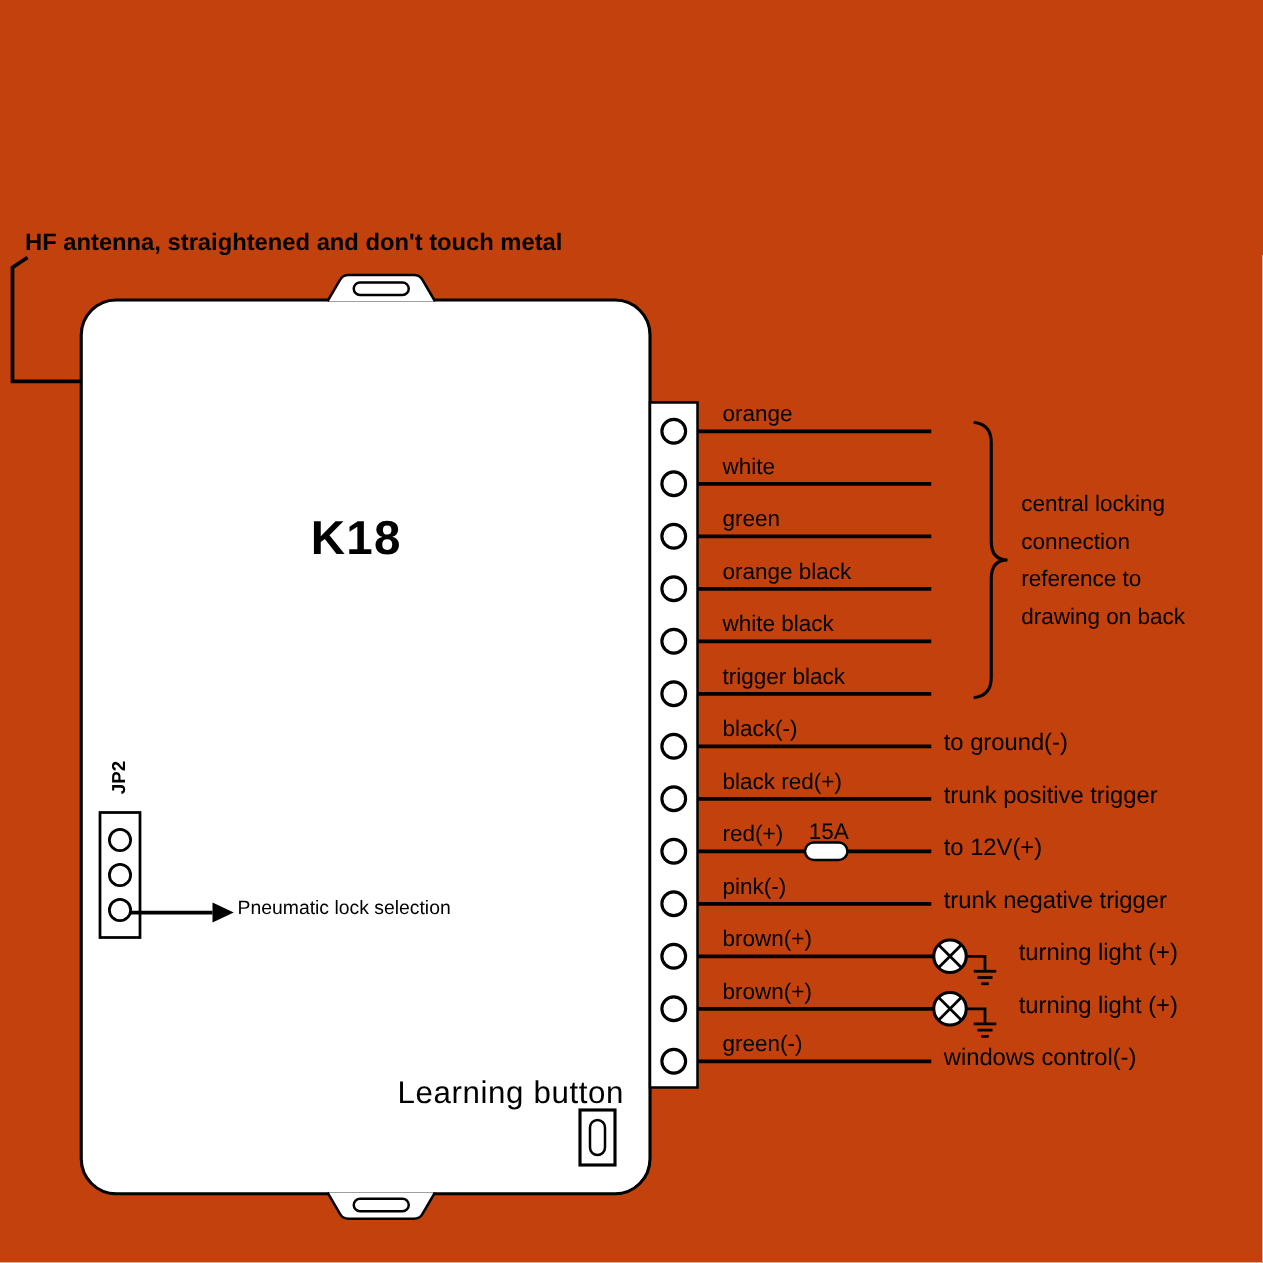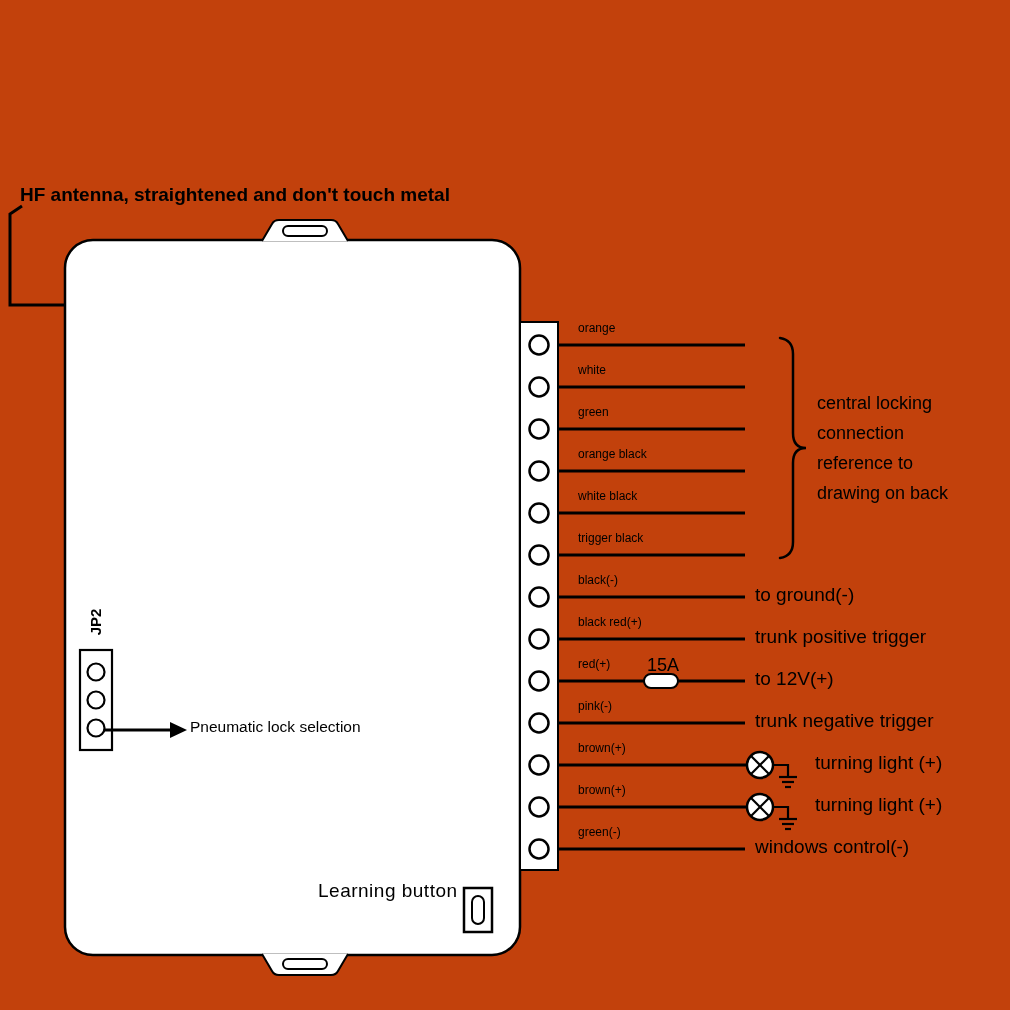--- a/index.html
+++ b/index.html
@@ -30,24 +30,24 @@
     font-size: 15px;
     font-weight: bold;
     width: 46px;
     height: 22px;
     display: flex;
     align-items: center;
     justify-content: center;
     transform: rotate(-90deg);
   }
   .smalltext { font-size: 15.5px; white-space: nowrap; }
-  .wlabel { font-size: 12px; white-space: nowrap; }
+  .wlabel { font-size: 18px; white-space: nowrap; }
   .ann { font-size: 19px; white-space: nowrap; }
   .fuselabel { font-size: 18px; width: 36px; text-align: center; }
-  .learning { font-size: 19px; white-space: nowrap; letter-spacing: 0.5px; margin-top: 20px; }
+  .learning { font-size: 25px; white-space: nowrap; letter-spacing: 0.5px; }
   .bracketnote {
     font-size: 18px;
     line-height: 30px;
     white-space: pre-line;
   }
 </style>
 </head>
 <body>
 
 <div class="canvas">
@@ -143,20 +143,21 @@
     </g>
 
     <g>
       <rect x="464" y="888" width="28" height="44" fill="#fff" stroke="#000" stroke-width="2.5"></rect>
       <rect x="472" y="896" width="12" height="28" rx="6" fill="#fff" stroke="#000" stroke-width="2"></rect>
     </g>
   </svg>
 
   <div class="abs title" style="left:20px; top:184px;">HF antenna, straightened and don't touch metal</div>
 
+  <div class="abs boxname" style="left:75px; top:410px;">K18</div>
 
   <div class="abs jp2label" style="left:72px; top:611px;">JP2</div>
   <div class="abs smalltext" style="left:190px; top:718px;">Pneumatic lock selection</div>
 
   <div class="abs learning" style="left:318px; top:860px;">Learning button</div>
 
   <div class="abs wlabel" style="left:578px; top:321px;">orange</div>
   <div class="abs wlabel" style="left:578px; top:363px;">white</div>
   <div class="abs wlabel" style="left:578px; top:405px;">green</div>
   <div class="abs wlabel" style="left:578px; top:447px;">orange black</div>

